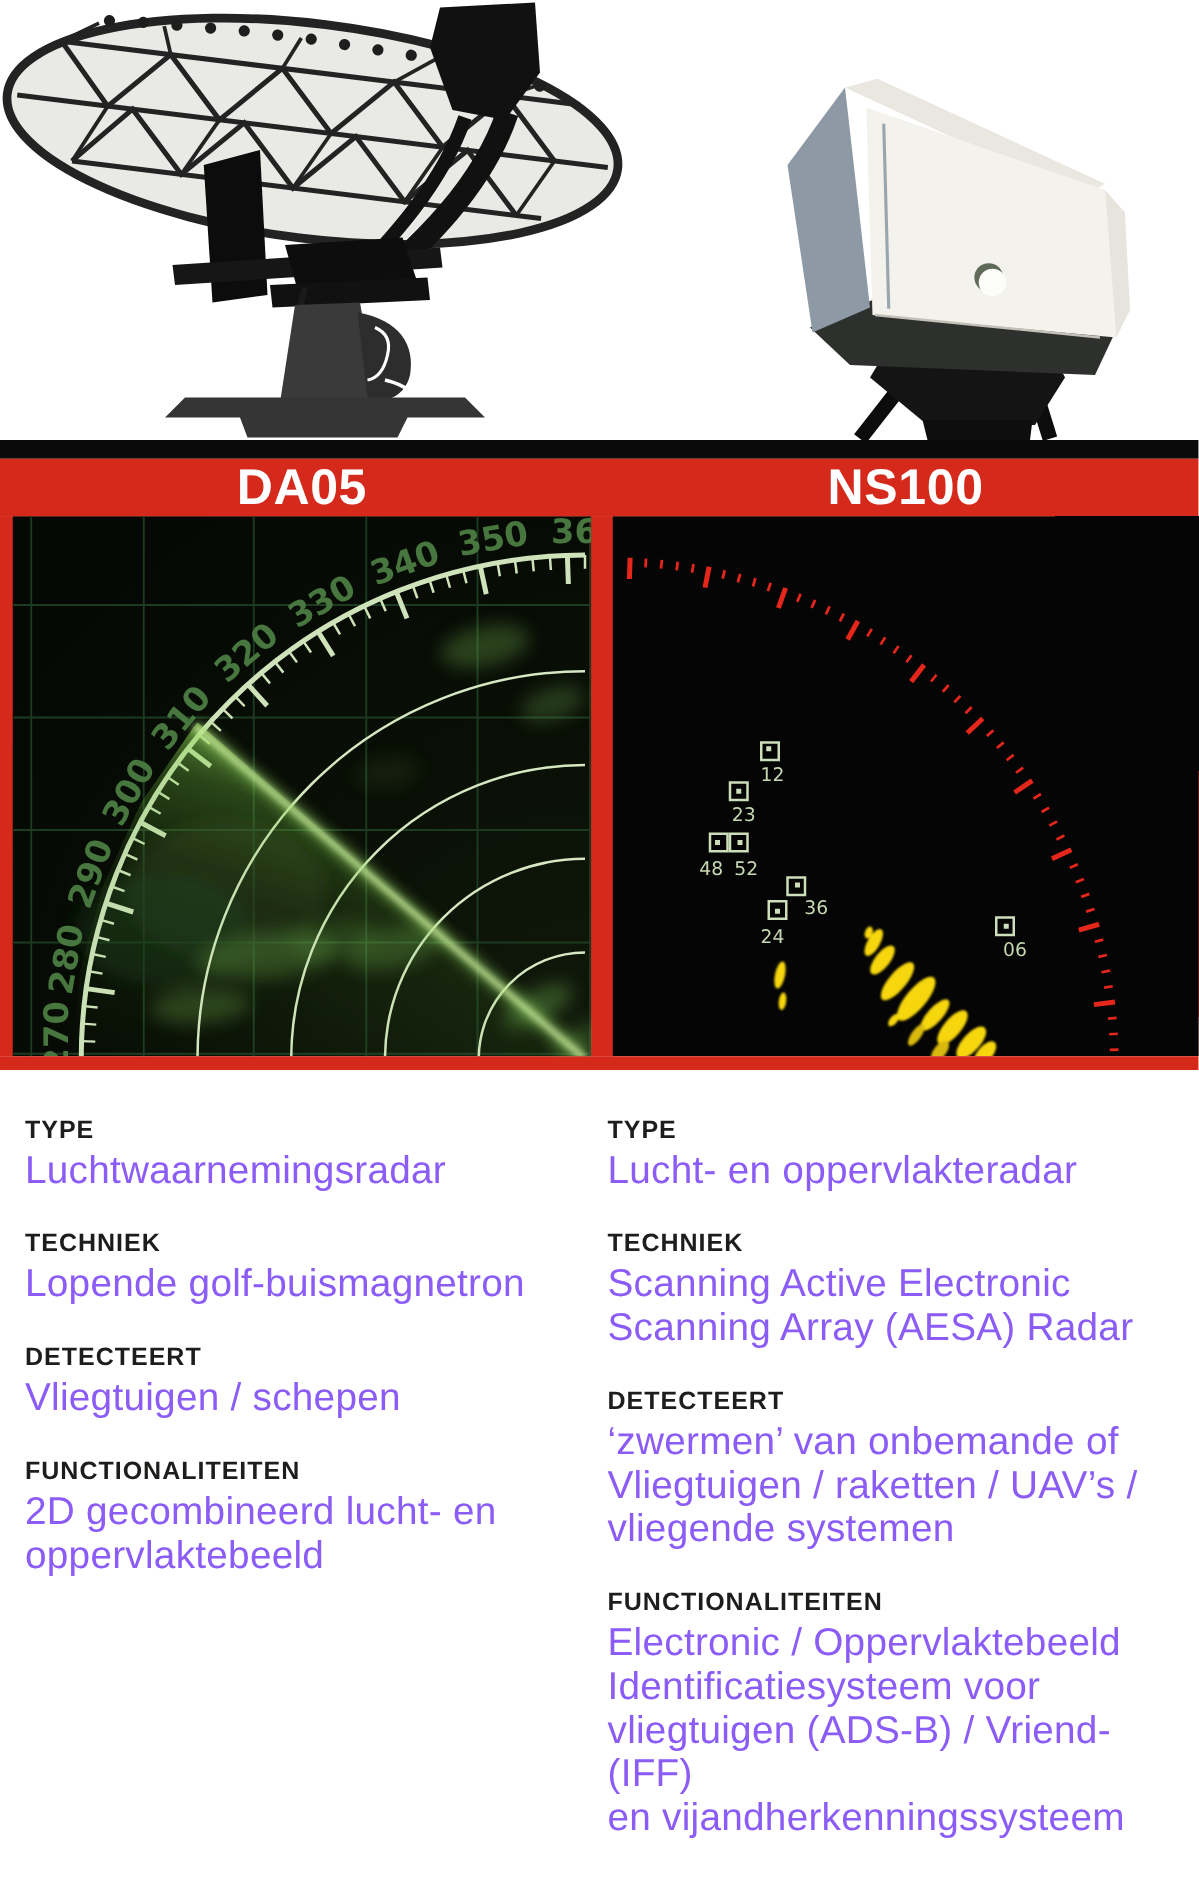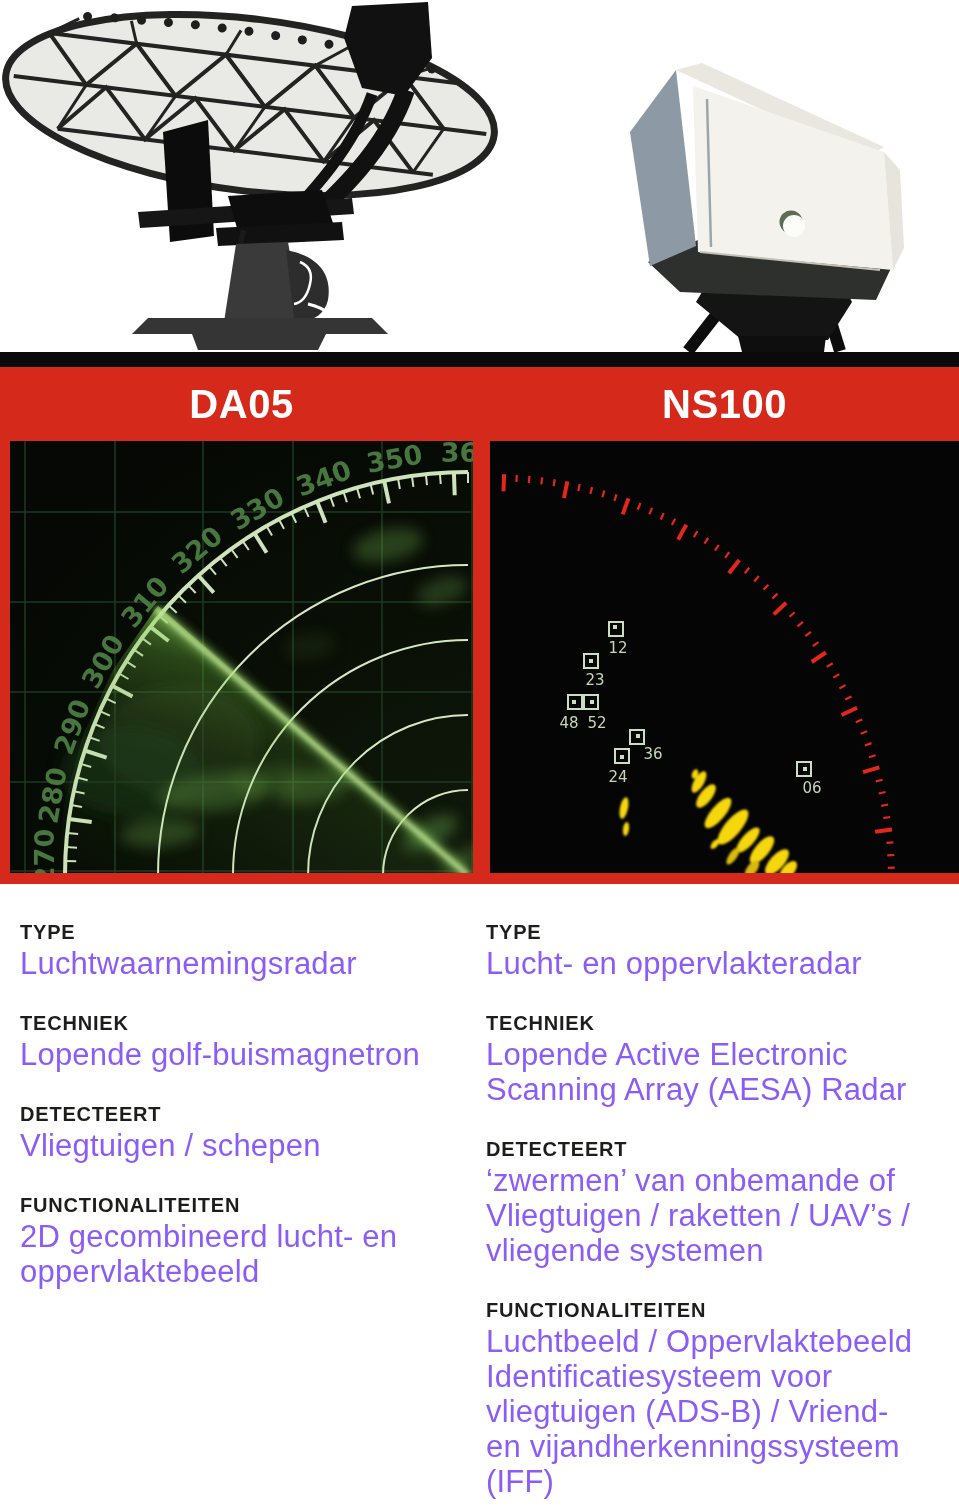--- a/index.html
+++ b/index.html
@@ -7,21 +7,21 @@
   .page{position:relative;width:959px;height:1506px;overflow:hidden;background:#fff;}
 
   
   .hero{display:flex;height:352px;background:#fff;}
   .hero svg{display:block;}
 
   
   .ground-bar{height:15px;background:#0a0a0a;}
 
   
-  .banner{display:flex;height:74px;background:#d5291c;align-items:center;}
+  .banner{display:flex;height:46px;background:#d5291c;align-items:center;}
   .banner .sp-l{width:10px;} .banner .sp-m{width:17px;}
   .banner .b-label{color:#ffffff;font-weight:bold;font-size:40px;letter-spacing:0.5px;text-align:center;line-height:62px;}
   .banner .b-left{width:463px;} .banner .b-right{width:469px;}
 
   
   .screens{display:flex;height:432px;background:#d5291c;}
   .screens .edge{width:10px;background:#d5291c;}
   .screens .divider{width:17px;background:#d5291c;}
   .screen{position:relative;}
   .screen svg{display:block;}
@@ -396,32 +396,32 @@
       </div>
     </div>
 
     <div class="spec-col right">
       <div class="spec-section">
         <div class="spec-label">TYPE</div>
         <div class="spec-line">Lucht- en oppervlakteradar</div>
       </div>
       <div class="spec-section">
         <div class="spec-label">TECHNIEK</div>
-        <div class="spec-line">Lopende Active Electronic</div>
+        <div class="spec-line">Scanning Active Electronic</div>
         <div class="spec-line">Scanning Array (AESA) Radar</div>
       </div>
       <div class="spec-section">
         <div class="spec-label">DETECTEERT</div>
         <div class="spec-line">‘zwermen’ van onbemande of</div>
         <div class="spec-line">Vliegtuigen / raketten / UAV’s /</div>
         <div class="spec-line">vliegende systemen</div>
       </div>
       <div class="spec-section">
         <div class="spec-label">FUNCTIONALITEITEN</div>
-        <div class="spec-line">Luchtbeeld / Oppervlaktebeeld</div>
+        <div class="spec-line">Electronic / Oppervlaktebeeld</div>
         <div class="spec-line">Identificatiesysteem voor</div>
         <div class="spec-line">vliegtuigen (ADS-B) / Vriend-</div>
+        <div class="spec-line">(IFF)</div>
         <div class="spec-line">en vijandherkenningssysteem</div>
-        <div class="spec-line">(IFF)</div>
       </div>
     </div>
   </div>
 </div>
 
 </body></html>

